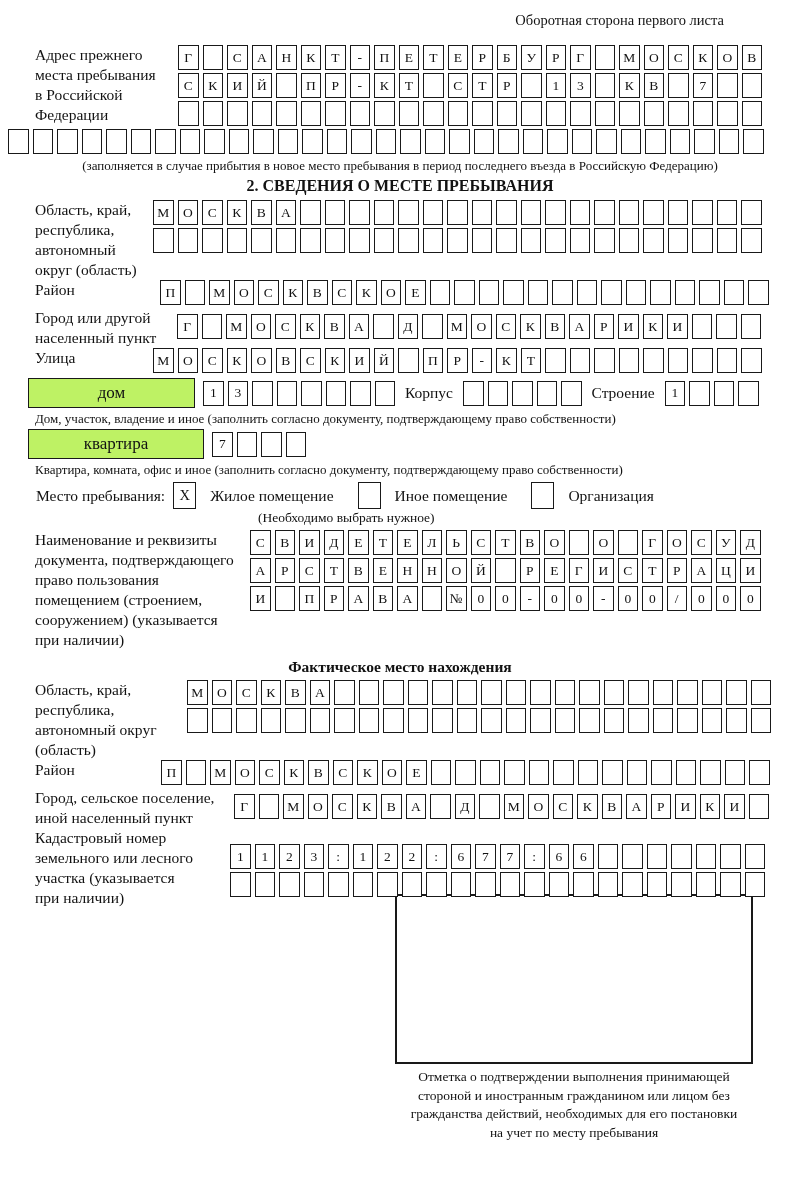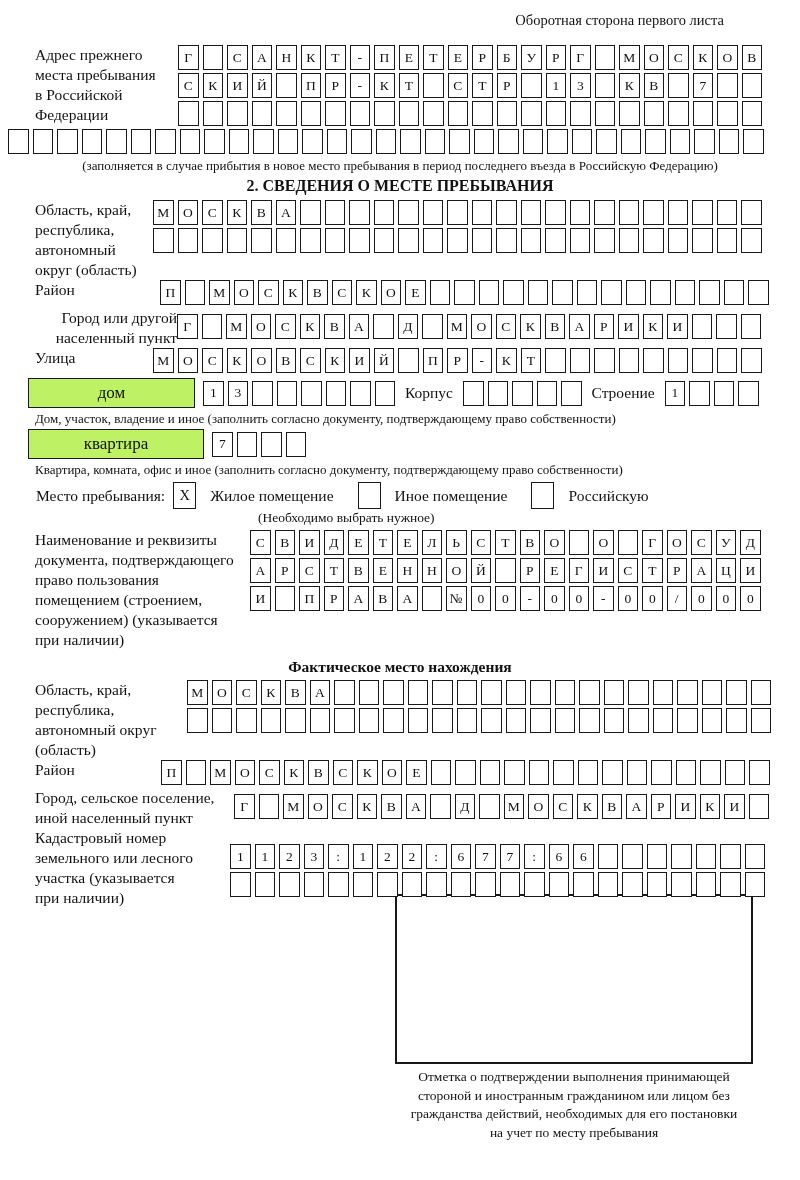--- a/index.html
+++ b/index.html
@@ -1,21 +1,21 @@
 <!DOCTYPE html>
 <html><head>
 <meta charset="utf-8">
 <style>
   html,body{margin:0;padding:0;background:#ffffff;}
   body{width:800px;height:1180px;font-family:"Liberation Serif", serif;color:#121212;overflow:hidden;}
   .page{position:relative;width:800px;height:1180px;box-sizing:border-box;padding-top:12px;}
   .corner{text-align:right;padding-right:76px;font-size:14.5px;margin-bottom:16px;}
   .frow{display:flex;align-items:flex-start;margin-left:35px;}
   .lbl{font-size:15.5px;line-height:20px;white-space:pre-line;flex:0 0 auto;}
-  .w143{width:143px;} .w118{width:118px;} .w125{width:125px;} .w142{width:142px;text-align:right;}
+  .w143{width:143px;} .w118{width:118px;} .w125{width:125px;} .w142{width:142px;}
   .w215{width:215px;} .w152{width:152px;} .w126{width:126px;} .w199{width:199px;} .w195{width:195px;}
   .rows{flex:0 0 auto;}
   .boxrow{display:flex;gap:4px;margin-bottom:3px;}
   .cbox{box-sizing:border-box;width:20.5px;height:25px;border:1.8px solid #191919;display:flex;align-items:center;justify-content:center;font-size:13.5px;flex:0 0 auto;background:#fff;}
   .fullrow{margin-left:8px;}
   .caption{font-size:13px;line-height:17px;}
   .cap-center{text-align:center;margin:1px 0 2px 0;}
   .cap-left{margin:1px 0 2px 35px;}
   .sec-title{text-align:center;font-weight:bold;font-size:16px;margin:3px 0 5px 0;}
   .sub-title{text-align:center;font-weight:bold;font-size:15.5px;margin:8px 0 4px 0;}
@@ -364,21 +364,21 @@
   </div>
   <div class="caption cap-left">Квартира, комната, офис и иное (заполнить согласно документу, подтверждающему право собственности)</div>
 
   <div class="stay-row">
     <span class="stay-lbl">Место пребывания:</span>
     <span class="chk">X</span>
     <span class="opt-lbl">Жилое помещение</span>
     <span class="chk"></span>
     <span class="opt-lbl">Иное помещение</span>
     <span class="chk"></span>
-    <span class="opt-lbl">Российскую</span>
+    <span class="opt-lbl">Организация</span>
   </div>
   <div class="stay-note">(Необходимо выбрать нужное)</div>
 
   <div class="frow mt4">
     <div class="lbl w215">Наименование и реквизиты
 документа, подтверждающего
 право пользования
 помещением (строением,
 сооружением) (указывается
 при наличии)</div>

